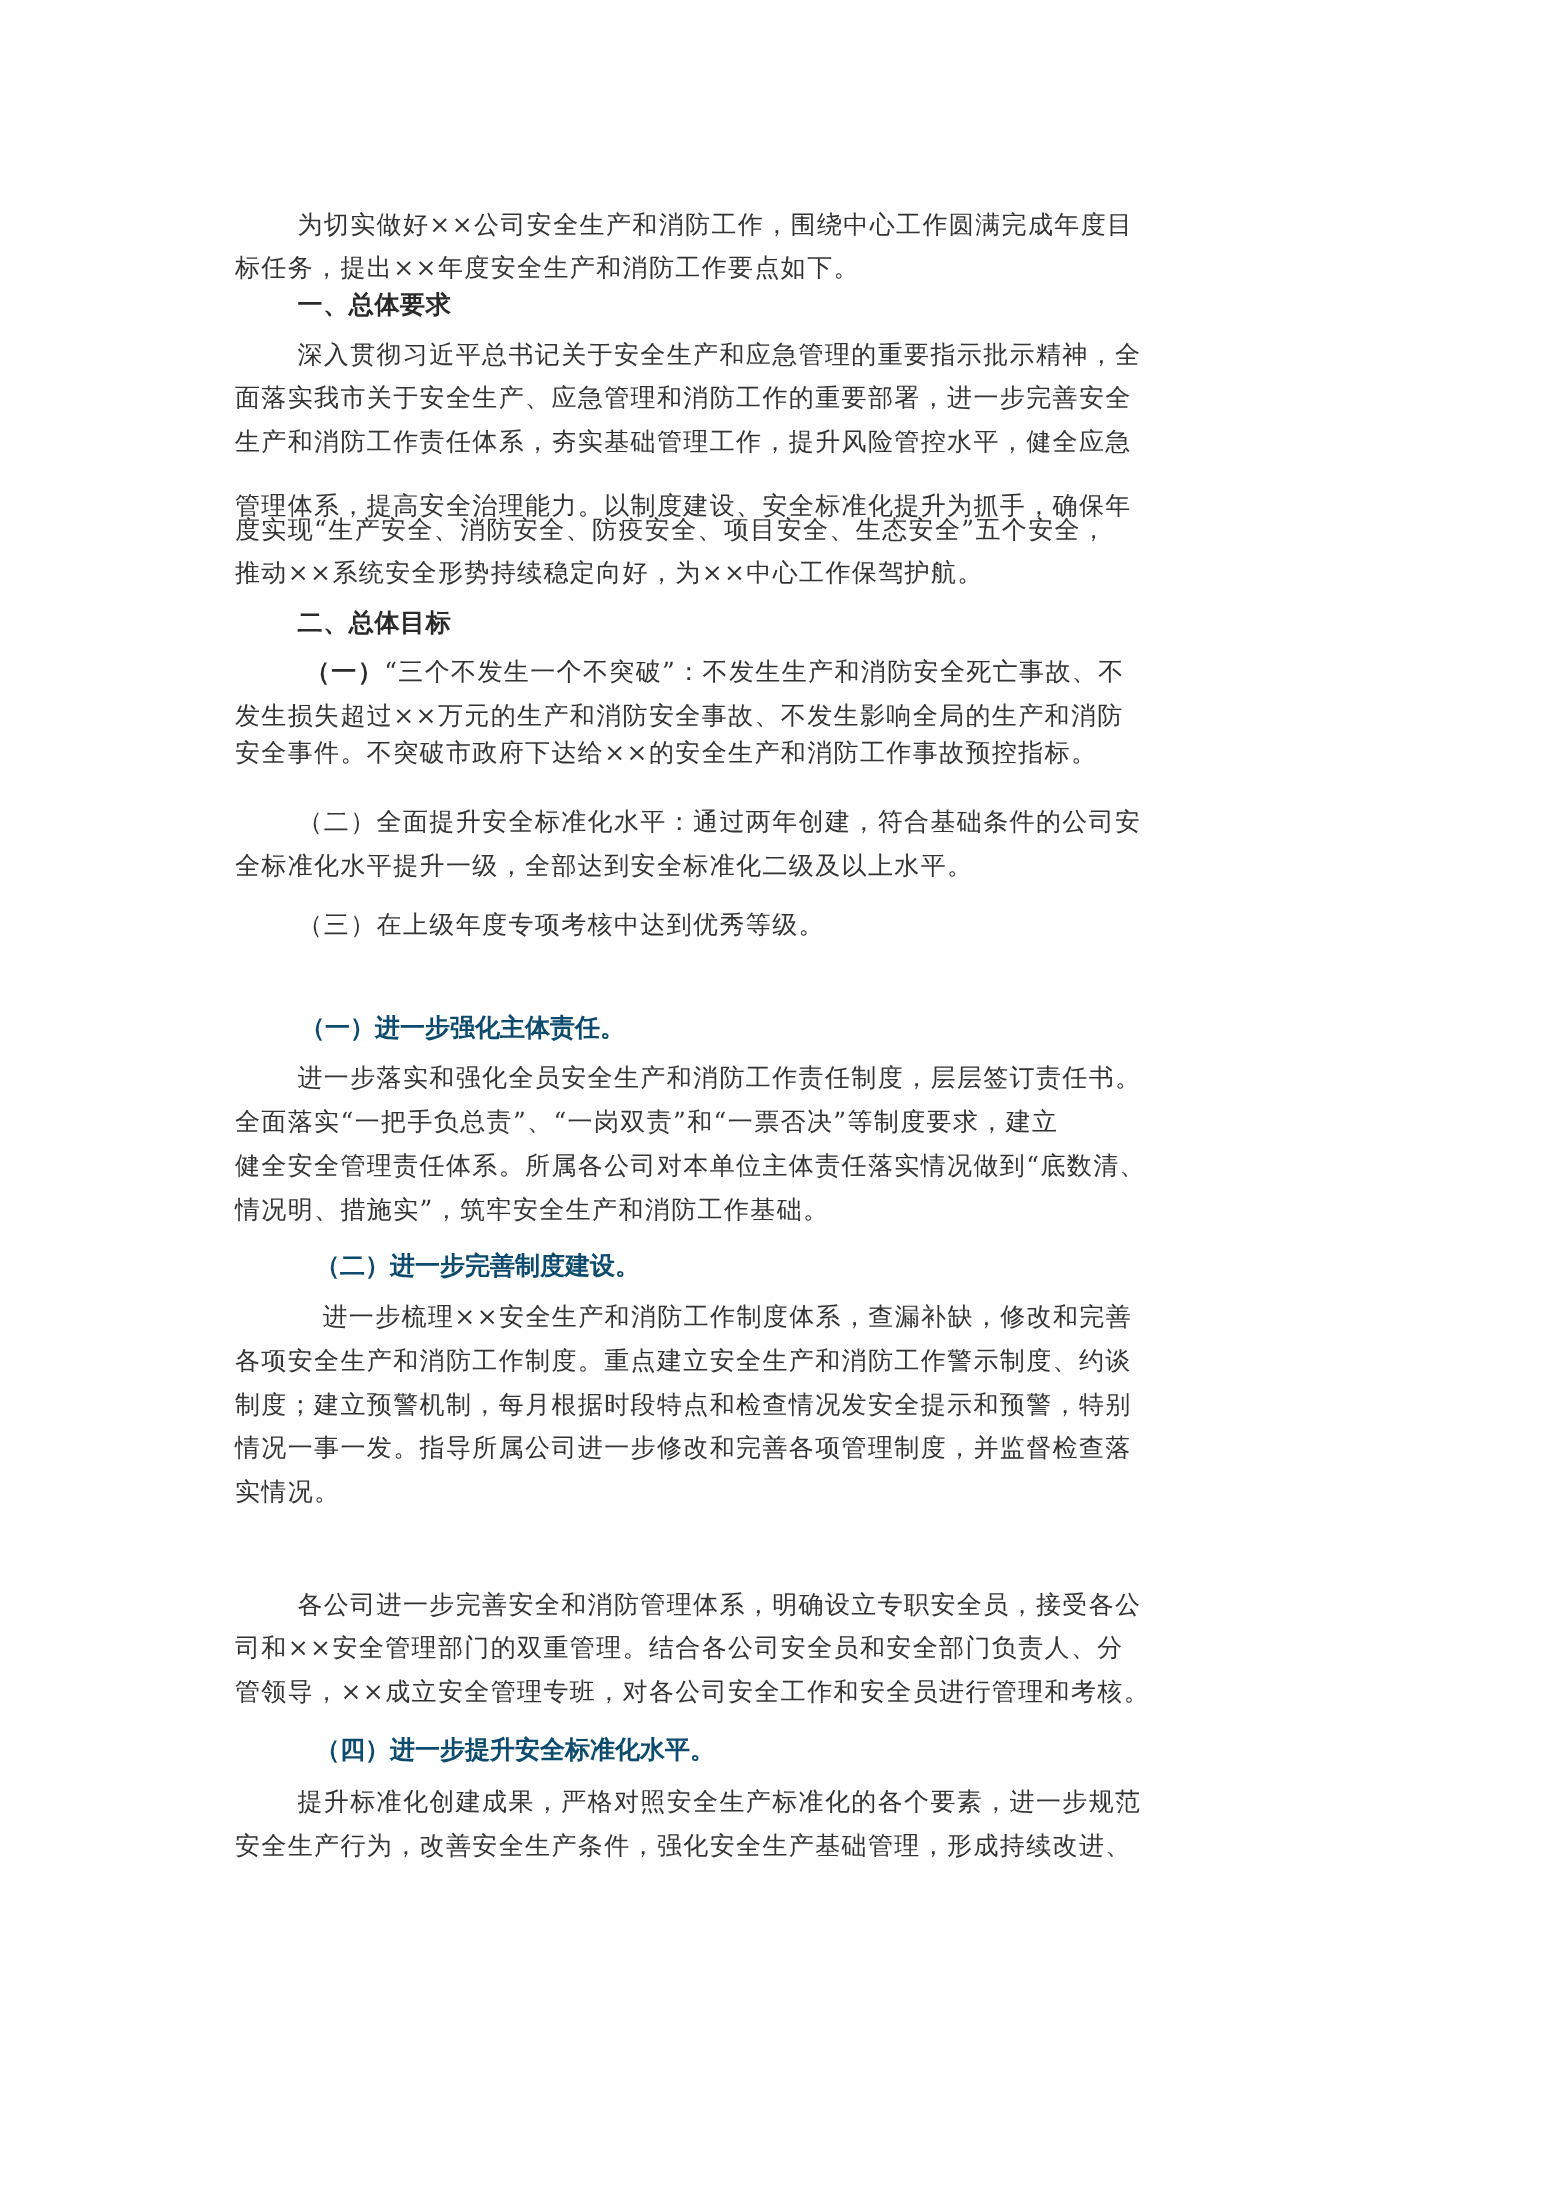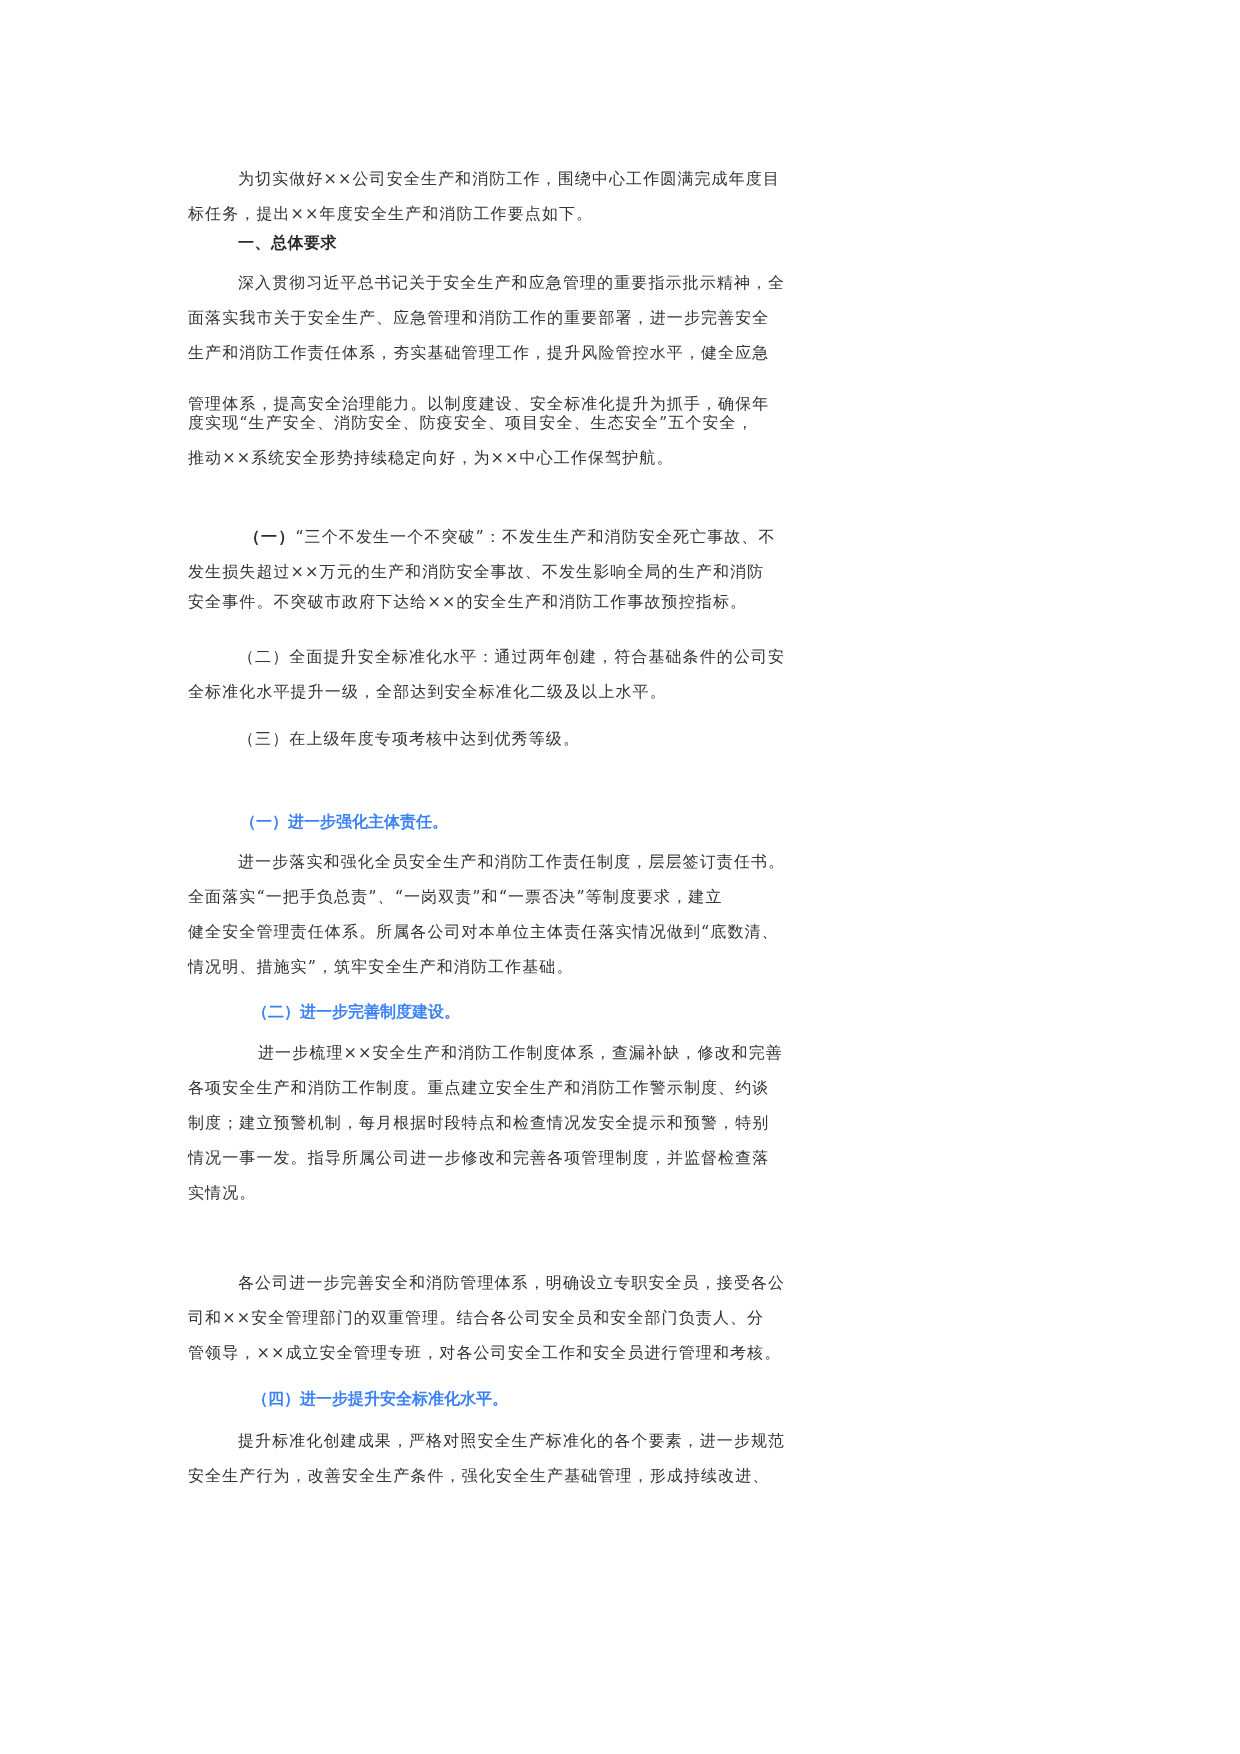--- a/index.html
+++ b/index.html
@@ -1,26 +1,26 @@
 <!DOCTYPE html>
 <html><head>
 <meta charset="utf-8">
 <style>
   html, body { margin: 0; padding: 0; background: #ffffff; }
   body { width: 1240px; height: 1754px; position: relative; overflow: hidden;
          font-family: "DejaVu Serif", "Liberation Serif", serif; color: #333333; }
   .page { position: absolute; left: 0; top: 0; width: 1240px; height: 1754px; background: #fff; }
   .line { position: absolute; left: 188px; width: 860px; white-space: nowrap;
-          font-size: 16px; line-height: 34px; height: 34px; letter-spacing: 1.1px; }
+          font-size: 20px; line-height: 34px; height: 34px; letter-spacing: 1.1px; }
   .ind2 { left: 238px; }
   .ind3 { left: 258px; }
   .h1 { font-family: "DejaVu Sans", "Liberation Sans", sans-serif; font-weight: bold;
         left: 238px; color: #2a2a2a; letter-spacing: 0.5px; }
   .h2 { font-family: "DejaVu Sans", "Liberation Sans", sans-serif; font-weight: bold;
-        color: #3b82f6; letter-spacing: 0px; }
+        color: #0c4a6e; letter-spacing: 0px; }
   .h2.a { left: 240px; }
   .h2.b { left: 252px; }
   .bold { font-family: "DejaVu Sans", "Liberation Sans", sans-serif; font-weight: bold; color: #2a2a2a; }
 </style>
 </head>
 <body>
 
 <div class="page">
 
   <div>
@@ -31,20 +31,21 @@
   <div class="line h1" style="top:226px">一、总体要求</div>
   <div>
     <div class="line ind2" style="top:266px">深入贯彻习近平总书记关于安全生产和应急管理的重要指示批示精神，全</div>
     <div class="line" style="top:301px">面落实我市关于安全生产、应急管理和消防工作的重要部署，进一步完善安全</div>
     <div class="line" style="top:336px">生产和消防工作责任体系，夯实基础管理工作，提升风险管控水平，健全应急</div>
     <div class="line" style="top:387px">管理体系，提高安全治理能力。以制度建设、安全标准化提升为抓手，确保年</div>
     <div class="line" style="top:406px">度实现“生产安全、消防安全、防疫安全、项目安全、生态安全”五个安全，</div>
     <div class="line" style="top:441px">推动××系统安全形势持续稳定向好，为××中心工作保驾护航。</div>
   </div>
 
+  <div class="line h1" style="top:481px">二、总体目标</div>
   <div>
     <div class="line" style="top:520px; left:244px;"><span class="bold">（一）</span><span>“三个不发生一个不突破”：不发生生产和消防安全死亡事故、不</span></div>
     <div class="line" style="top:555px">发生损失超过××万元的生产和消防安全事故、不发生影响全局的生产和消防</div>
     <div class="line" style="top:585px">安全事件。不突破市政府下达给××的安全生产和消防工作事故预控指标。</div>
   </div>
   <div>
     <div class="line ind2" style="top:640px">（二）全面提升安全标准化水平：通过两年创建，符合基础条件的公司安</div>
     <div class="line" style="top:675px">全标准化水平提升一级，全部达到安全标准化二级及以上水平。</div>
   </div>
   <div>

